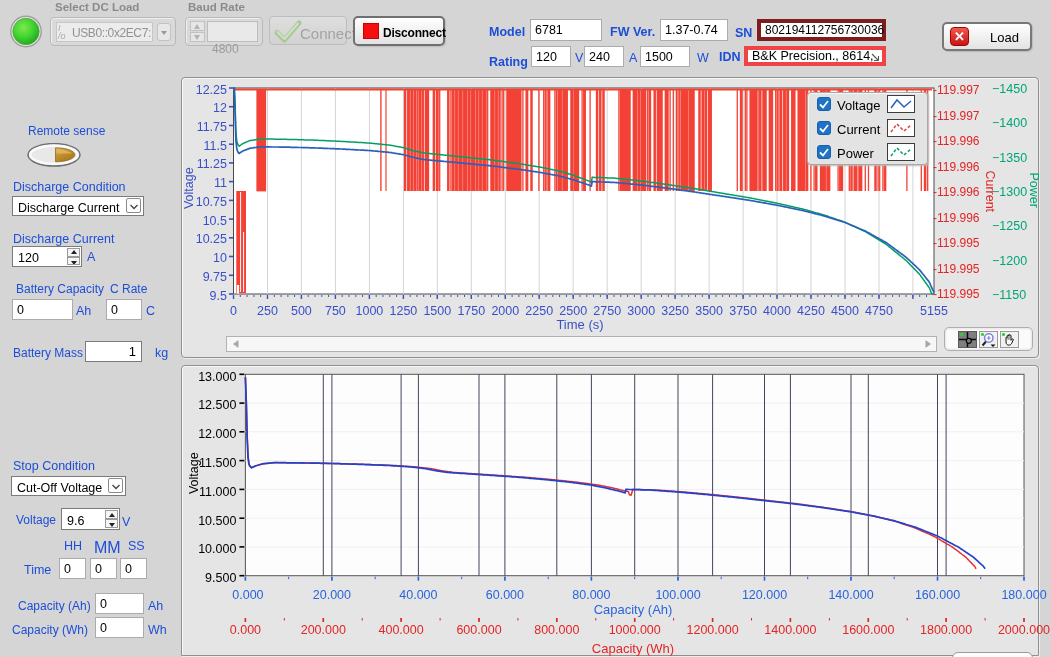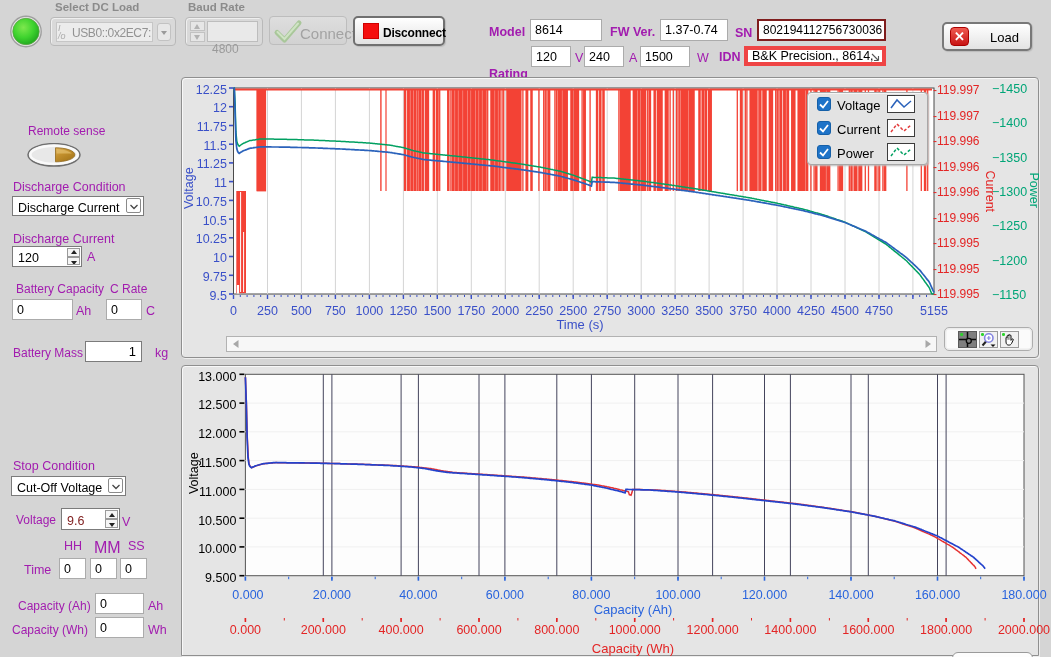--- a/index.html
+++ b/index.html
@@ -1,17 +1,17 @@
 <!DOCTYPE html>
 <html><head><meta charset="utf-8"><style>
 *{margin:0;padding:0;box-sizing:border-box}
 html,body{width:1051px;height:657px;overflow:hidden}
 body{position:relative;background:#d5d5d5;font-family:"Liberation Sans",sans-serif;-webkit-font-smoothing:antialiased}
 .ab{position:absolute}
-.lbl{position:absolute;font-size:13px;color:#a21caf;white-space:nowrap;line-height:1}
+.lbl{position:absolute;font-size:13px;color:#1d4ed8;white-space:nowrap;line-height:1}
 .b{font-weight:bold}
 .dim{color:#8b8b8b}
 .box{position:absolute;background:#fff;border:1px solid #767676;font-size:13px;color:#000;line-height:1;white-space:nowrap}
 .box span{position:absolute;left:4px;top:50%;transform:translateY(-52%)}
 .panel{position:absolute;background:#e5e5e5;border:1px solid #8f8f8f;border-radius:4px;box-shadow:inset 1px 1px 0 #f8f8f8,1px 1px 0 #eee}
 .vlab{position:absolute;width:0;height:0;display:flex;align-items:center;justify-content:center}
 .vlab span{transform:rotate(-90deg);white-space:nowrap;font-size:12.5px;line-height:1}
 .vlab.cw span{transform:rotate(90deg)}
 svg{display:block}
 </style></head><body>
@@ -48,31 +48,31 @@
 <svg class="ab" style="left:273px;top:19px" width="30" height="26">
     <path d="M4 13.5l7.5 7.5L26 4" fill="none" stroke="#a9c79a" stroke-width="5" stroke-linecap="round" stroke-linejoin="round"></path>
     <path d="M4.5 13l7 7L25 4.5" fill="none" stroke="#cfe3c4" stroke-width="2" stroke-linecap="round"></path>
   </svg>
 <div class="ab" style="left:300px;top:25px;font-size:15px;color:#a3a3a3">Connect</div>
 <div class="ab" style="left:353px;top:16px;width:92px;height:30px;background:linear-gradient(#ffffff,#e2e2e2);border:2px solid #707070;border-radius:5px;box-shadow:1px 1px 1px #bbb"></div>
 <div class="ab" style="left:363px;top:23px;width:16px;height:16px;background:#f50f0f;border:1px solid #cf0000"></div>
 <div class="ab" style="left:383px;top:25.5px;font-size:12px;font-weight:bold;color:#000;letter-spacing:-0.2px">Disconnect</div>
 <div class="lbl b" style="left:489px;top:26px;font-size:12.5px">Model</div>
 <div class="box" style="left:530px;top:19px;width:72px;height:22px;border:1px solid #ababab">
-    <span style="font-size:12.5px">8614</span>
+    <span style="font-size:12.5px">6781</span>
   </div>
 <div class="lbl b" style="left:610px;top:26px;font-size:12.5px">FW Ver.</div>
 <div class="box" style="left:660px;top:19px;width:68px;height:22px;border:1px solid #ababab">
     <span style="font-size:12.5px">1.37-0.74</span>
   </div>
 <div class="lbl b" style="left:735px;top:27px;font-size:12.5px">SN</div>
-<div class="box" style="left:757px;top:19px;width:129px;height:22px;border:2px solid #7f1d1d">
+<div class="box" style="left:757px;top:19px;width:129px;height:22px;border:4px solid #7f1d1d">
     <span style="font-size:12px">802194112756730036</span>
   </div>
-<div class="lbl b" style="left:489px;top:68px;font-size:12.5px">Rating</div>
+<div class="lbl b" style="left:489px;top:56px;font-size:12.5px">Rating</div>
 <div class="box" style="left:531px;top:46px;width:40px;height:21px;border:1px solid #ababab">
     <span style="font-size:12.5px">120</span>
   </div>
 <div class="lbl" style="left:575px;top:52px;font-size:12.5px">V</div>
 <div class="box" style="left:584px;top:46px;width:40px;height:21px;border:1px solid #ababab">
     <span style="font-size:12.5px">240</span>
   </div>
 <div class="lbl" style="left:629px;top:52px;font-size:12.5px">A</div>
 <div class="box" style="left:640px;top:46px;width:50px;height:21px;border:1px solid #ababab">
     <span style="font-size:12.5px">1500</span>
@@ -136,21 +136,21 @@
 <div class="lbl" style="left:155px;top:347px;font-size:12.5px">kg</div>
 <div class="lbl" style="left:13px;top:460px;font-size:12.5px">Stop Condition</div>
 <div class="ab" style="left:11px;top:476px;width:115px;height:20px;background:#fff;border:1px solid #7b7b7b"></div>
 <div class="ab" style="left:17px;top:480.75px;font-size:12.5px;color:#000;white-space:nowrap">Cut-Off Voltage</div>
 <div class="ab" style="left:108px;top:478px;width:15px;height:15px;background:#fdfdfd;border:1px solid #8a8a8a;border-radius:2px"></div>
 <svg class="ab" style="left:109px;top:479px" width="14" height="14">
     <path d="M3.5 6.0l3.5 3.5 3.5-3.5" fill="none" stroke="#444" stroke-width="1.3"></path>
   </svg>
 <div class="lbl" style="left:16px;top:514px;font-size:12px">Voltage</div>
 <div class="ab" style="left:61px;top:508px;width:59px;height:22px;background:#fff;border:1px solid #7b7b7b"></div>
-<div class="ab" style="left:67px;top:513.75px;font-size:12.5px;color:#7f1d1d">9.6</div>
+<div class="ab" style="left:67px;top:513.75px;font-size:12.5px;color:#000000">9.6</div>
 <div class="ab" style="left:104.5px;top:510px;width:13px;height:9.0px;background:#f5f5f5;border:1px solid #9a9a9a;overflow:hidden">
     <div class="ab" style="left:3.5px;top:1.5px;width:0;height:0;border-left:3px solid transparent;border-right:3px solid transparent;border-bottom:4.5px solid #222"></div>
   </div>
 <div class="ab" style="left:104.5px;top:519.0px;width:13px;height:9.0px;background:#f5f5f5;border:1px solid #9a9a9a;overflow:hidden">
     <div class="ab" style="left:3.5px;top:3.3px;width:0;height:0;border-left:3px solid transparent;border-right:3px solid transparent;border-top:4.5px solid #222"></div>
   </div>
 <div class="lbl" style="left:122px;top:516px;font-size:12.5px">V</div>
 <div class="lbl" style="left:64px;top:540px;font-size:12.5px">HH</div>
 <div class="lbl" style="left:94px;top:540px;font-size:16px">MM</div>
 <div class="lbl" style="left:128px;top:540px;font-size:12.5px">SS</div>

